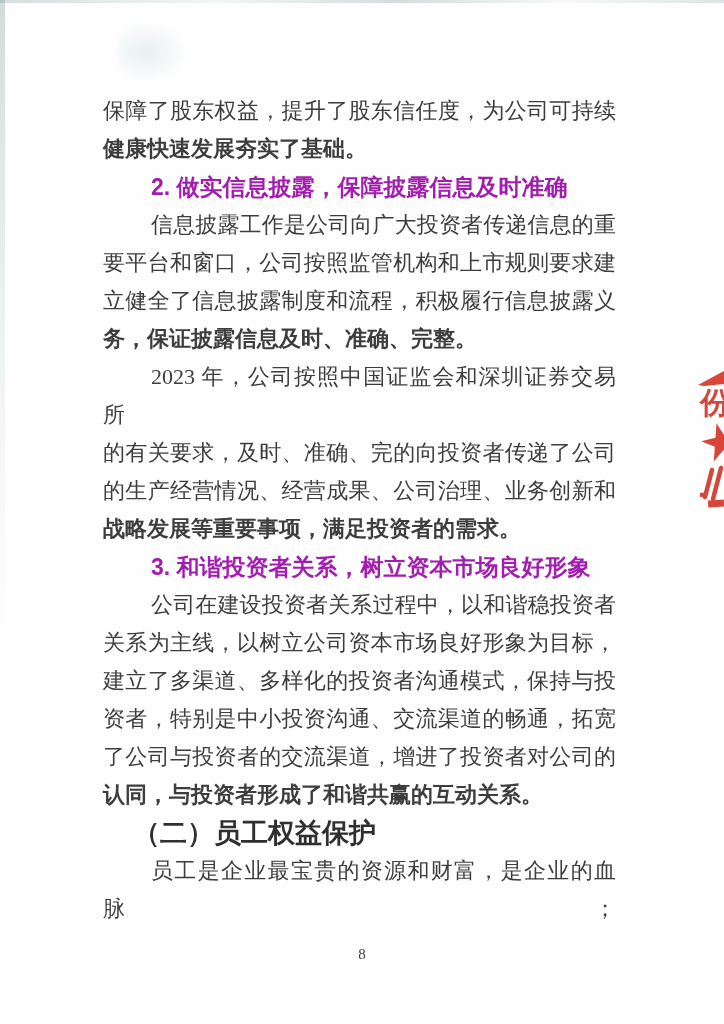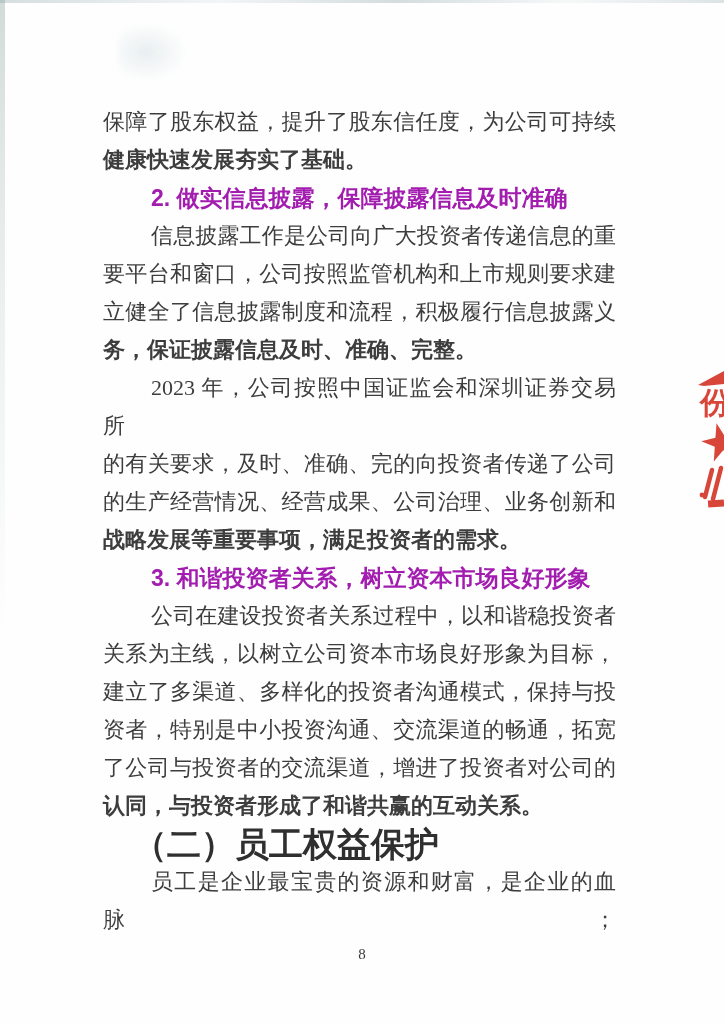--- a/index.html
+++ b/index.html
@@ -27,34 +27,34 @@
   .scan-blob{
     position:absolute;left:118px;top:22px;width:70px;height:60px;
     background:radial-gradient(ellipse at 40% 50%,
       rgba(175,200,205,.28), rgba(175,200,205,0) 70%);
     filter:blur(2px);
   }
 
   
   .textblock{
     position:absolute;left:103px;top:92px;width:513px;
-    color:#3d3d3d;font-size:22px;line-height:38px;margin-top:11px;
+    color:#3d3d3d;font-size:22px;line-height:38px;
   }
   .line{
     width:100%;
     text-align:justify;text-align-last:justify;
   }
   .line.end,.line.h3,.line.h2{text-align:left;text-align-last:left;font-weight:bold;}
   .line.first,.line.h3{text-indent:48px;}
   .line.h3{
     font-weight:700;font-size:23px;color:#a21caf;
     font-family:"Liberation Sans","DejaVu Sans",sans-serif;
   }
   .line.h2{
-    font-weight:700;font-size:34px;text-indent:30px;color:#2f2f2f;
+    font-weight:700;font-size:27px;text-indent:30px;color:#2f2f2f;
     font-family:"Liberation Sans","DejaVu Sans",sans-serif;
   }
 
   
   .seal-fragment{
     position:absolute;right:0;top:368px;width:26px;height:142px;
     overflow:hidden;pointer-events:none;
   }
   .seal-fragment svg{display:block;}
 

